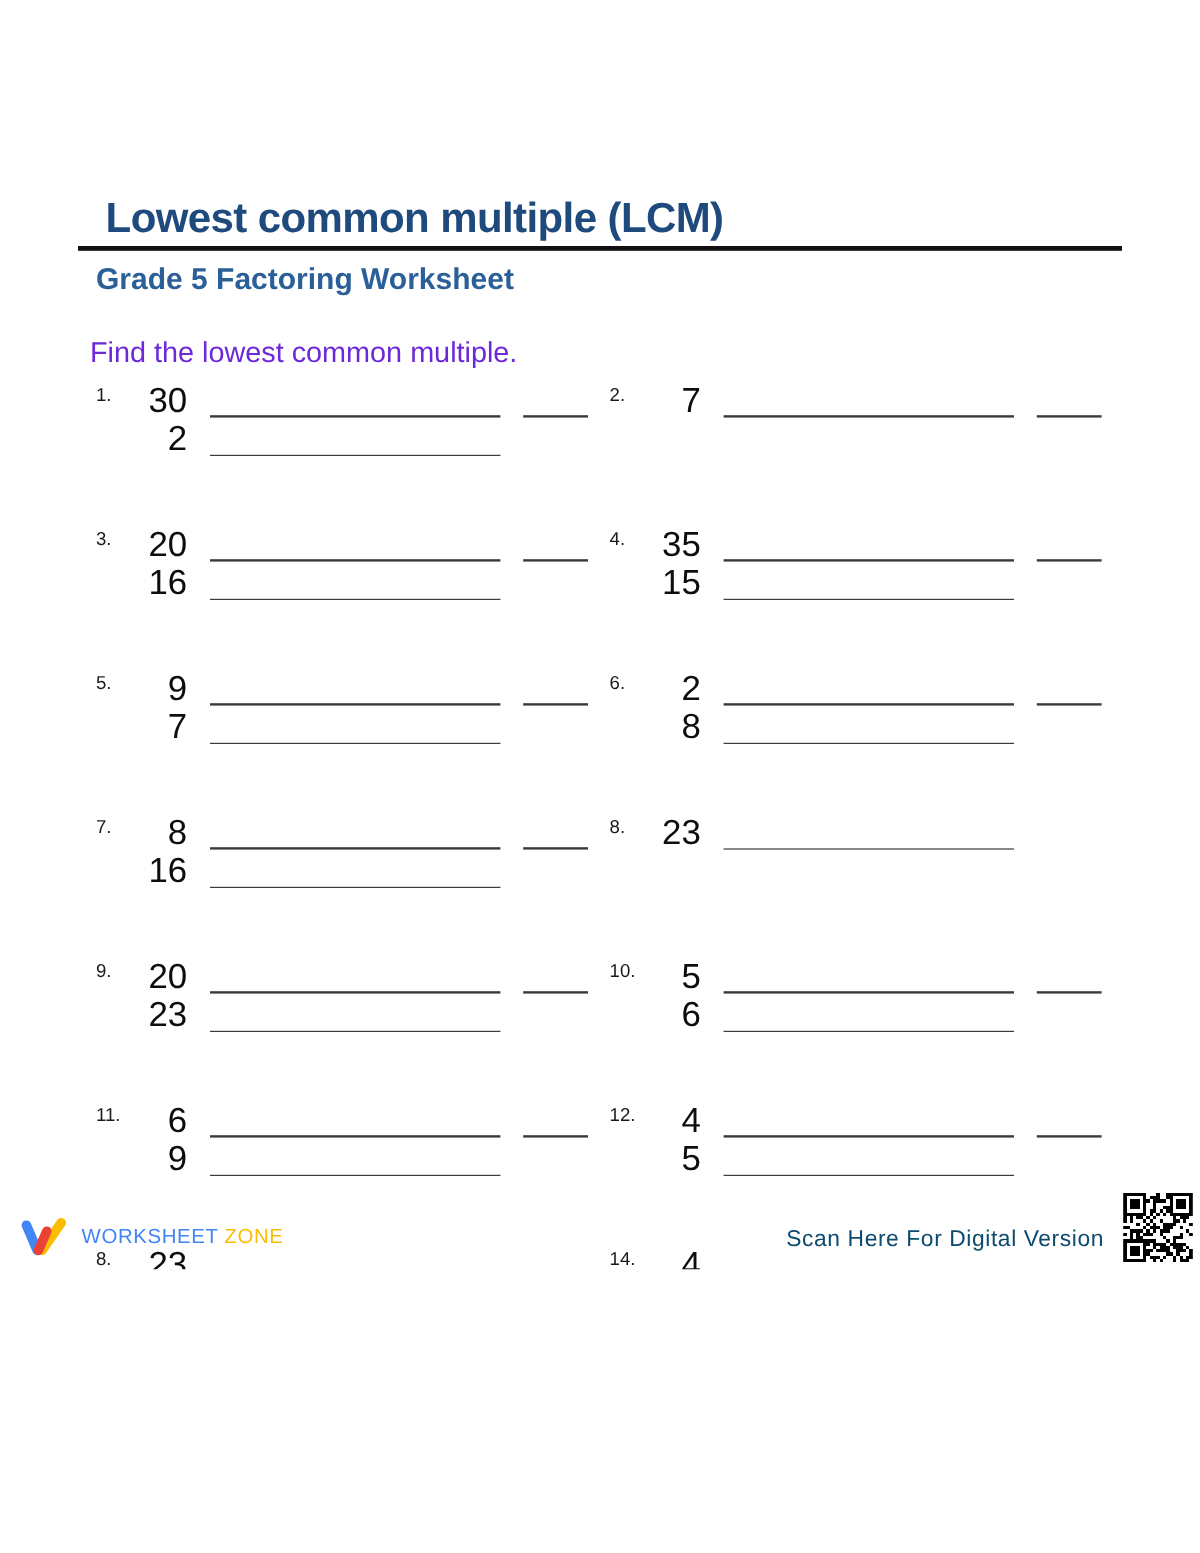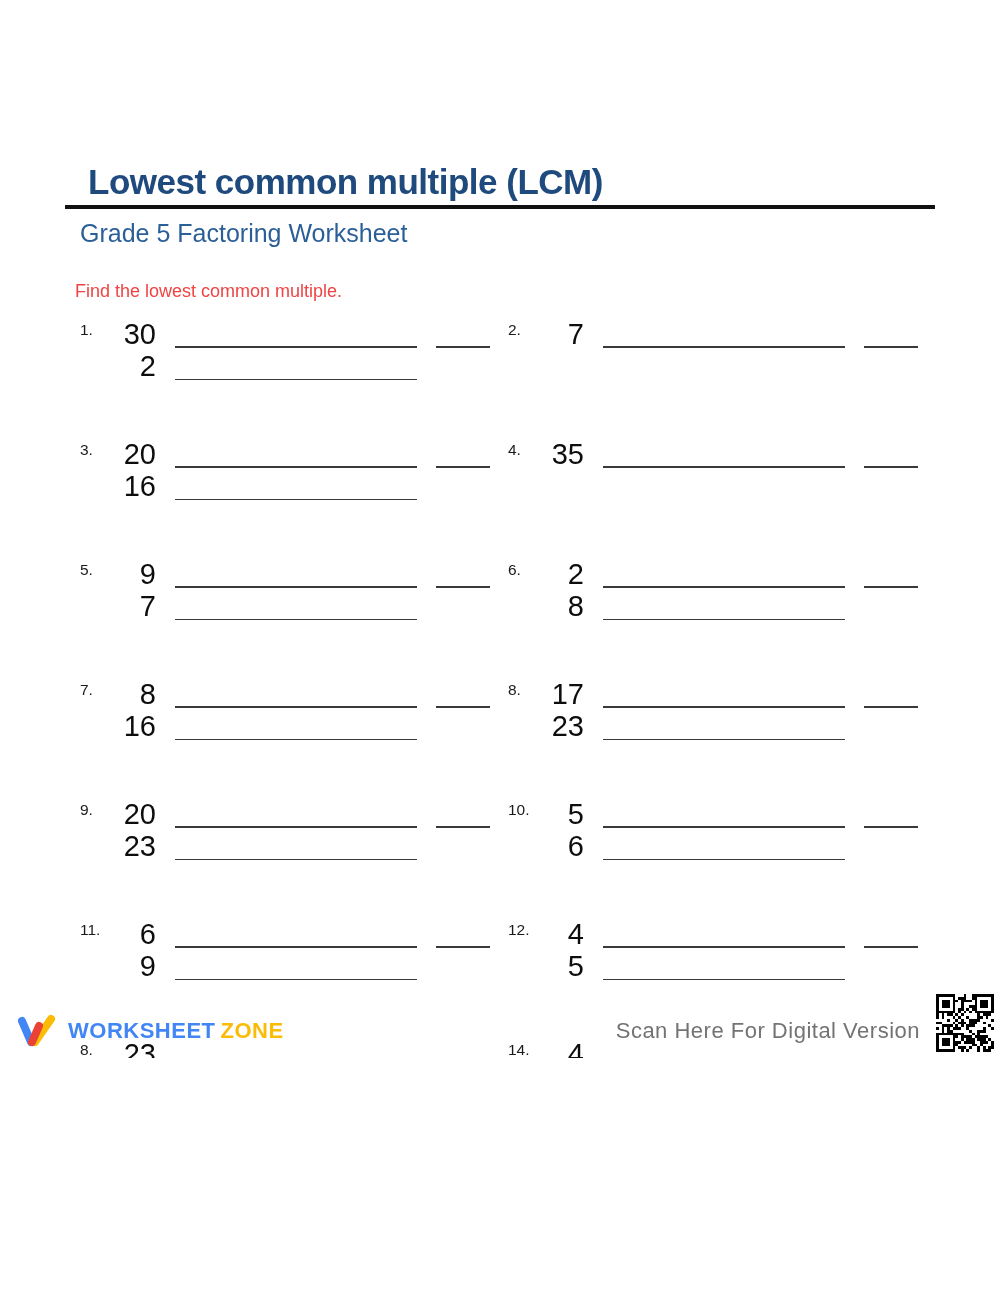--- a/index.html
+++ b/index.html
@@ -10,48 +10,48 @@
   .title{
     position:absolute;left:88px;top:163px;margin:0;
     font-size:35px;font-weight:700;letter-spacing:-0.5px;
     color:#1f4a7d;font-stretch:condensed;line-height:1.1;
   }
   .title-rule{
     position:absolute;left:65px;top:205px;width:870px;height:4px;background:#111;
   }
   .subtitle{
     position:absolute;left:80px;top:219px;margin:0;
-    font-size:25px;font-weight:400;color:#2b5f97;font-stretch:condensed;
+    font-size:25px;font-weight:700;color:#2b5f97;font-stretch:condensed;
   }
   .instruction{
     position:absolute;left:75px;top:281px;margin:0;
-    font-size:18px;color:#ef4444;font-stretch:condensed;
+    font-size:24px;color:#6d28d9;font-stretch:condensed;
   }
   .problems{
     position:absolute;left:80px;top:318px;width:856px;
     display:grid;grid-template-columns:428px 428px;row-gap:56px;
   }
   .problem{display:flex;align-items:flex-start;height:64px;}
   .pnum{width:34px;font-size:15.5px;color:#1a1a1a;padding-top:3px;flex:none;}
   .rows{display:flex;flex-direction:column;}
   .prow{display:flex;align-items:flex-end;height:32px;}
   .num{
     width:42px;text-align:right;font-size:29px;line-height:32px;
     font-stretch:condensed;color:#0d0d0d;flex:none;
   }
   .wline{height:0;border-bottom:2.4px solid #3a3a3a;width:242px;margin-left:19px;margin-bottom:2px;flex:none;}
   .prow.row-b .wline{border-bottom-width:1.6px;}
   .sline{height:0;border-bottom:2.2px solid #3a3a3a;width:54px;margin-left:19px;margin-bottom:2px;flex:none;}
   .footer{position:absolute;left:0;bottom:0;width:1000px;height:80px;}
   .brand{position:absolute;left:16px;bottom:10px;display:flex;align-items:center;}
   .brand-mark{flex:none;margin-right:8px;}
-  .brand-text{font-size:22px;font-weight:700;letter-spacing:0.5px;white-space:nowrap;}
+  .brand-text{font-size:17px;font-weight:400;letter-spacing:0.5px;white-space:nowrap;}
   .brand-word1{color:#4285f4;}
   .brand-word2{color:#fbbc05;margin-left:5px;}
-  .scan-text{position:absolute;right:80px;bottom:14px;font-size:22px;color:#737373;letter-spacing:0.5px;}
+  .scan-text{position:absolute;right:80px;bottom:14px;font-size:19px;color:#0c4a6e;letter-spacing:0.5px;}
   .qr{position:absolute;right:2px;bottom:2px;width:66px;height:66px;background:#fff;
       display:flex;align-items:center;justify-content:center;}
 </style>
 </head>
 <body>
 
 <div class="page">
 
   <h1 class="title">Lowest common multiple (LCM)</h1>
   <div class="title-rule"></div>
@@ -101,20 +101,24 @@
     </div>
 
     <div class="problem">
       <span class="pnum">4.</span>
       <div class="rows">
         <div class="prow row-a">
           <span class="num">35</span>
           <span class="wline"></span>
           <span class="sline"></span>
         </div>
+        <div class="prow row-b">
+          <span class="num">15</span>
+          <span class="wline"></span>
+        </div>
       </div>
     </div>
 
     <div class="problem">
       <span class="pnum">5.</span>
       <div class="rows">
         <div class="prow row-a">
           <span class="num">9</span>
           <span class="wline"></span>
           <span class="sline"></span>
@@ -152,25 +156,20 @@
         <div class="prow row-b">
           <span class="num">16</span>
           <span class="wline"></span>
         </div>
       </div>
     </div>
 
     <div class="problem">
       <span class="pnum">8.</span>
       <div class="rows">
-        <div class="prow row-a">
-          <span class="num">17</span>
-          <span class="wline"></span>
-          <span class="sline"></span>
-        </div>
         <div class="prow row-b">
           <span class="num">23</span>
           <span class="wline"></span>
         </div>
       </div>
     </div>
 
     <div class="problem">
       <span class="pnum">9.</span>
       <div class="rows">

